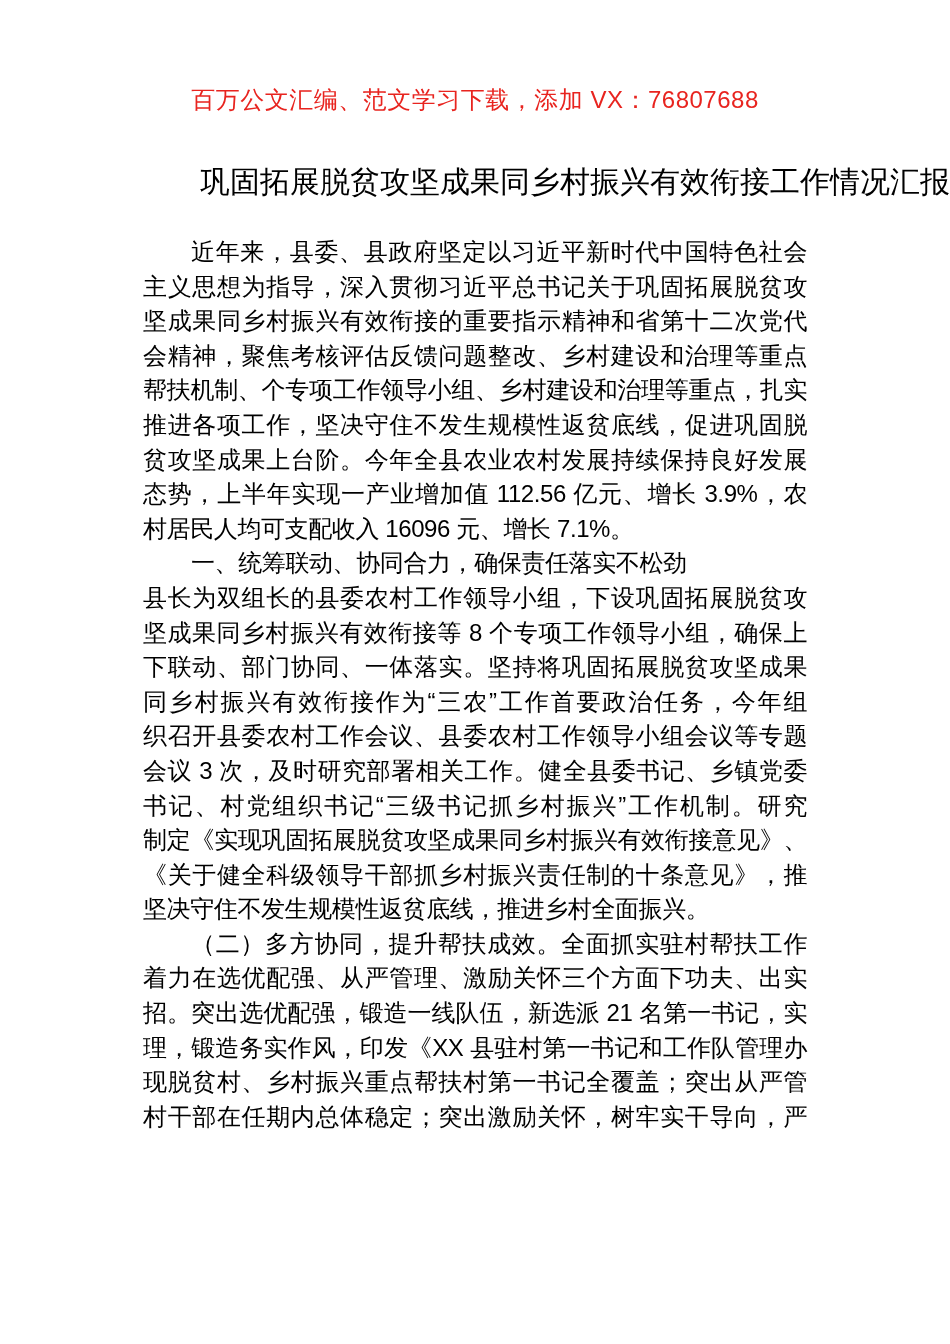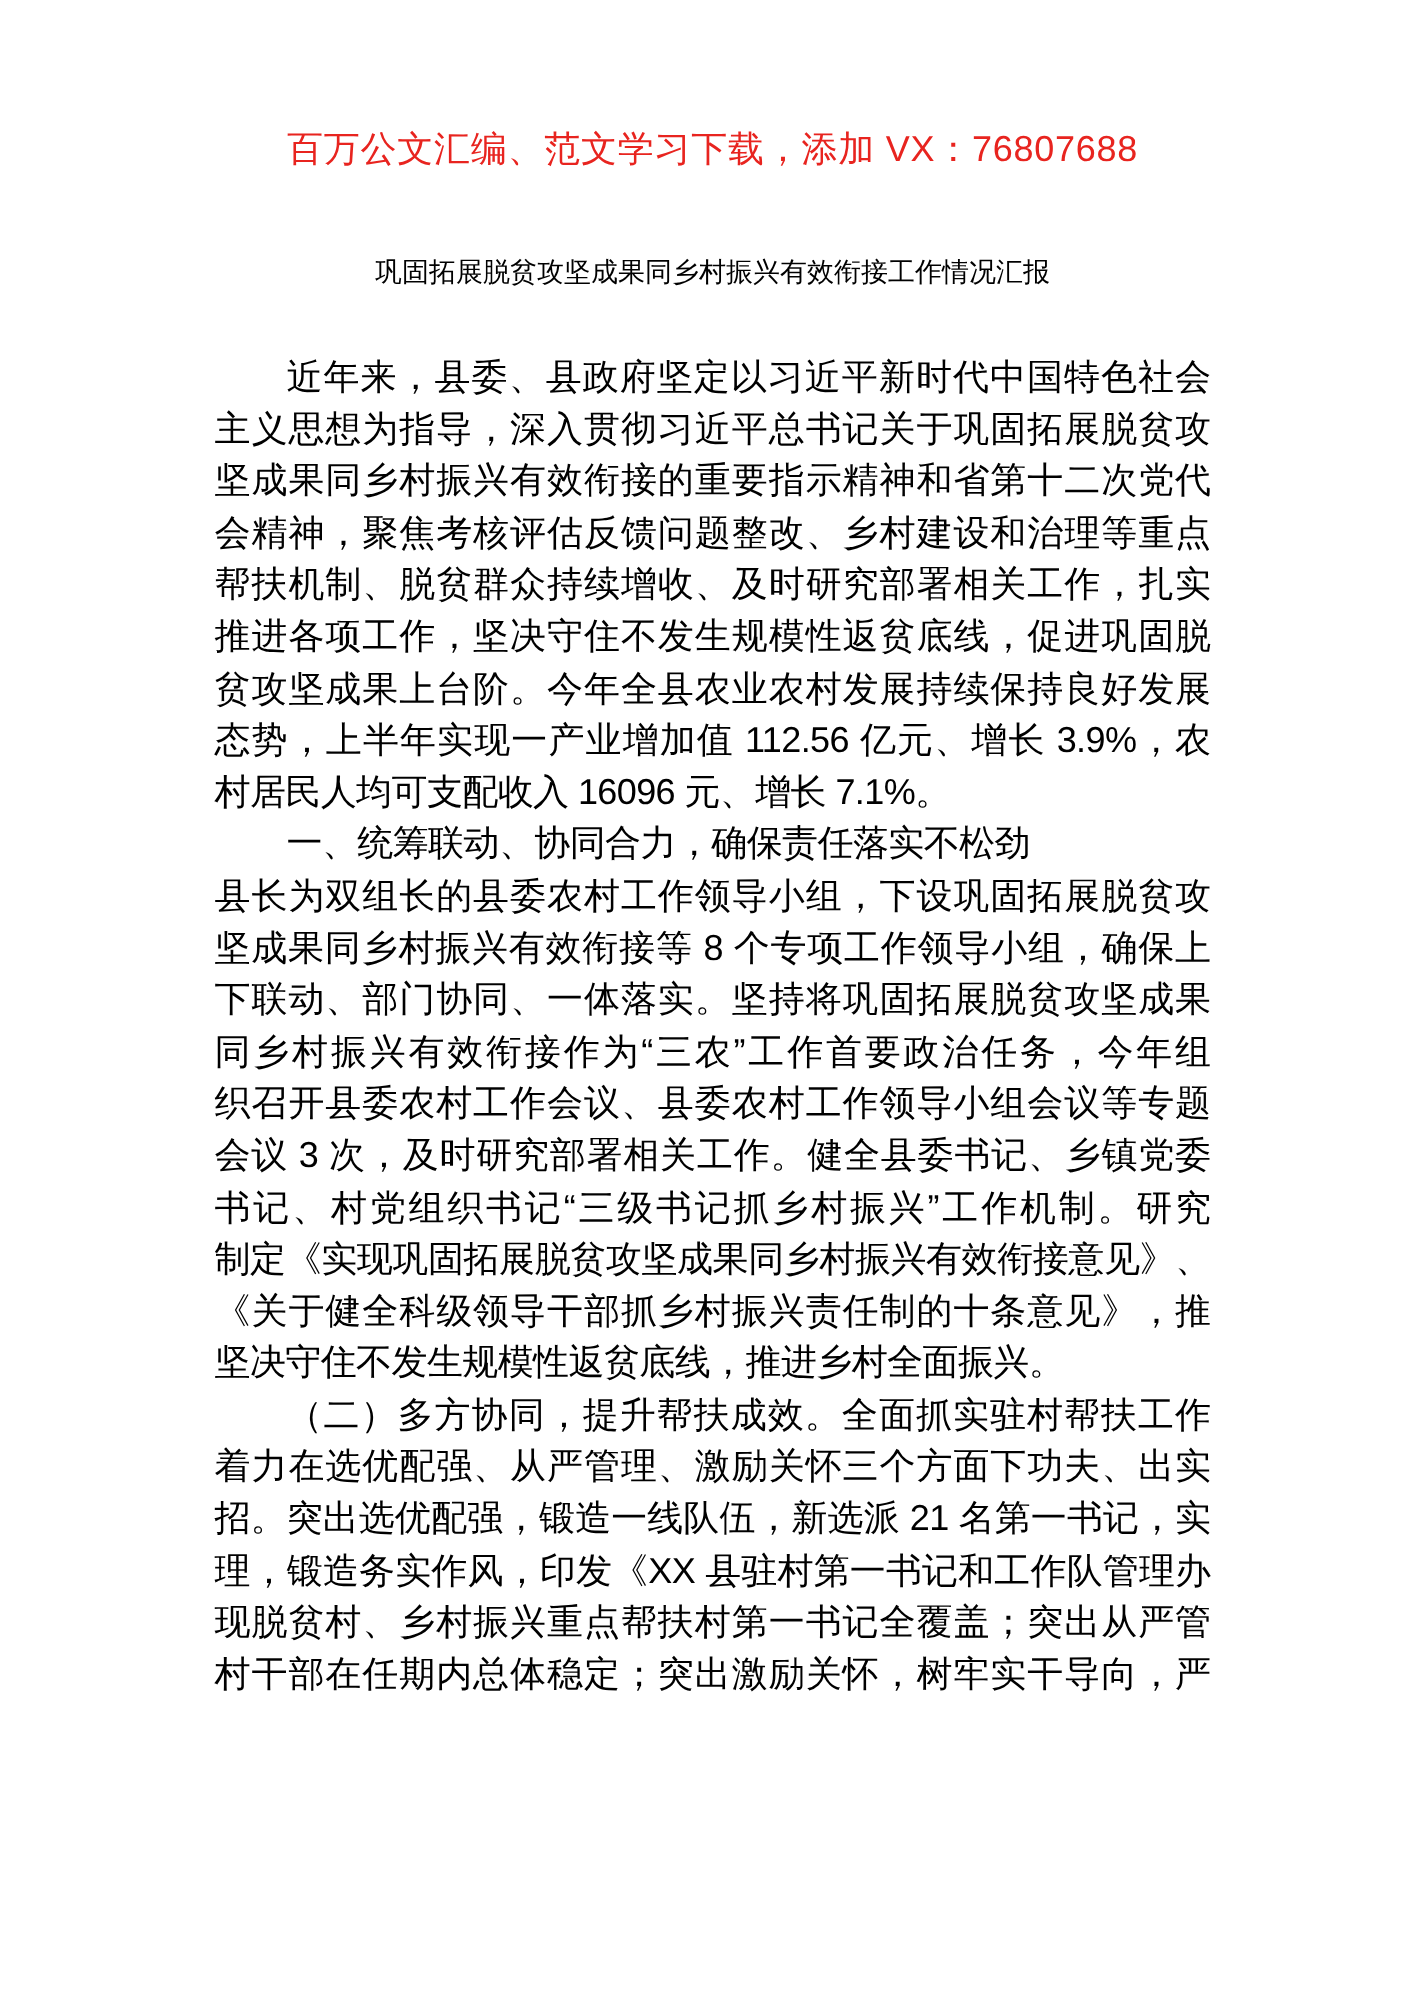--- a/index.html
+++ b/index.html
@@ -23,22 +23,22 @@
     margin: 0;
     padding-top: 86px;
     text-align: center;
     font-size: 24px;
     line-height: 28px;
     letter-spacing: 0.5px;
     font-weight: 400;
   }
   .doc-title {
     margin-top: 51px;
-    text-align: center;
-    font-size: 18px;
+    text-align: right;
+    font-size: 30px;
     line-height: 33px;
     font-weight: 400;
     letter-spacing: 0;
   }
   .doc-body {
     margin: 37px 143px 4px 143px;
     width: 664px;
   }
   .line {
     font-size: 24px;
@@ -71,21 +71,21 @@
   <div class="notice" style="color: rgb(232, 36, 31);">百万公文汇编、范文学习下载，添加 VX：76807688</div>
 
   <div class="doc-title">巩固拓展脱贫攻坚成果同乡村振兴有效衔接工作情况汇报</div>
 
   <div class="doc-body">
       <div class="block paragraph">
         <div class="line indent fill">近年来，县委、县政府坚定以习近平新时代中国特色社会</div>
         <div class="line fill">主义思想为指导，深入贯彻习近平总书记关于巩固拓展脱贫攻</div>
         <div class="line fill">坚成果同乡村振兴有效衔接的重要指示精神和省第十二次党代</div>
         <div class="line fill">会精神，聚焦考核评估反馈问题整改、乡村建设和治理等重点</div>
-        <div class="line fill">帮扶机制、脱贫群众持续增收、及时研究部署相关工作，扎实</div>
+        <div class="line fill">帮扶机制、个专项工作领导小组、乡村建设和治理等重点，扎实</div>
         <div class="line fill">推进各项工作，坚决守住不发生规模性返贫底线，促进巩固脱</div>
         <div class="line fill">贫攻坚成果上台阶。今年全县农业农村发展持续保持良好发展</div>
         <div class="line fill">态势，上半年实现一产业增加值 112.56 亿元、增长 3.9%，农</div>
         <div class="line no-fill">村居民人均可支配收入 16096 元、增长 7.1%。</div>
       </div>
       <div class="block heading">
         <div class="line indent no-fill">一、统筹联动、协同合力，确保责任落实不松劲</div>
       </div>
       <div class="block paragraph">
         <div class="line fill">县长为双组长的县委农村工作领导小组，下设巩固拓展脱贫攻</div>

